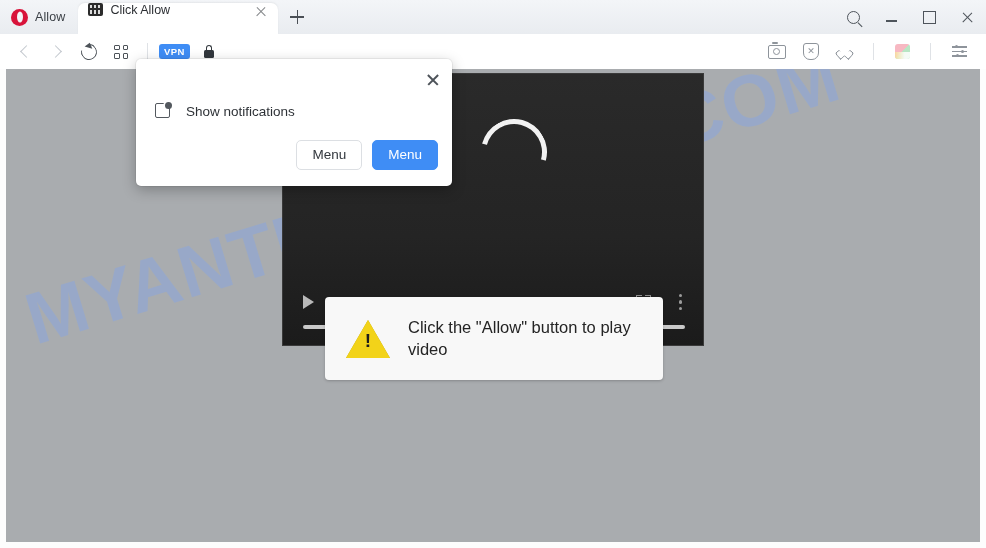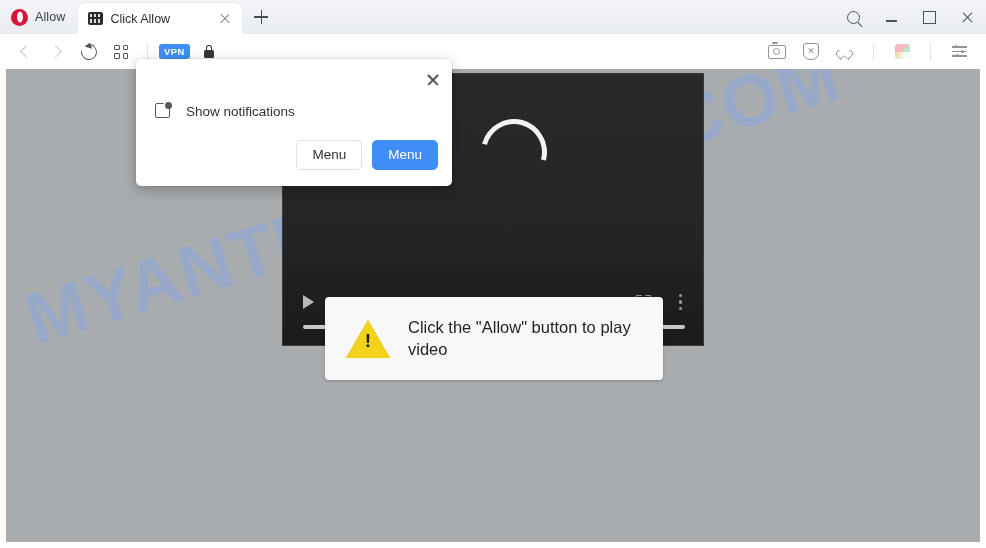--- a/index.html
+++ b/index.html
@@ -59,23 +59,23 @@
   }
   .menu-label {
     font-size: 12.5px;
     color: #3a3f45;
     letter-spacing: .1px;
   }
 
   .tab {
     position: relative;
     display: flex;
-    align-items: center;
+    align-items: flex-start;
     height: 31px;
-    width: 164px;
+    width: 200px;
     background: #ffffff;
     border-radius: 7px 7px 0 0;
     margin-left: 4px;
     padding: 0 8px 0 10px;
     box-sizing: border-box;
     box-shadow: 0 -1px 2px rgba(0,0,0,.06);
   }
   .favicon {
     width: 15px; height: 13px;
     flex: none;

